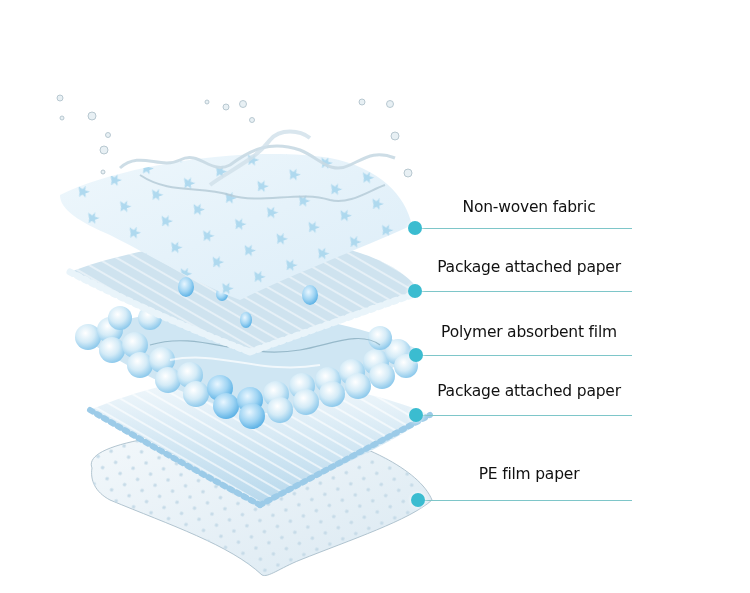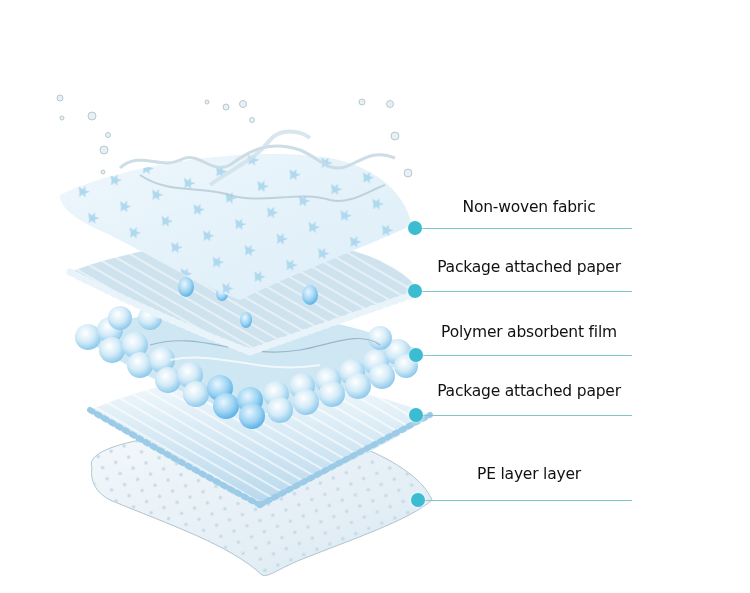--- a/index.html
+++ b/index.html
@@ -176,16 +176,16 @@
       <div class="label" style="left:529px; top:323px;">Polymer absorbent film</div>
     </div>
     <div>
       <div class="callout-line" style="left:416px; top:415px; width:216px;"></div>
       <div class="callout-dot" style="left:416px; top:415px;"></div>
       <div class="label" style="left:529px; top:382px;">Package attached paper</div>
     </div>
     <div>
       <div class="callout-line" style="left:418px; top:500px; width:214px;"></div>
       <div class="callout-dot" style="left:418px; top:500px;"></div>
-      <div class="label" style="left:529px; top:465px;">PE layer layer</div>
+      <div class="label" style="left:529px; top:465px;">PE film paper</div>
     </div>
   </div>
 </div>
 
 </body></html>

